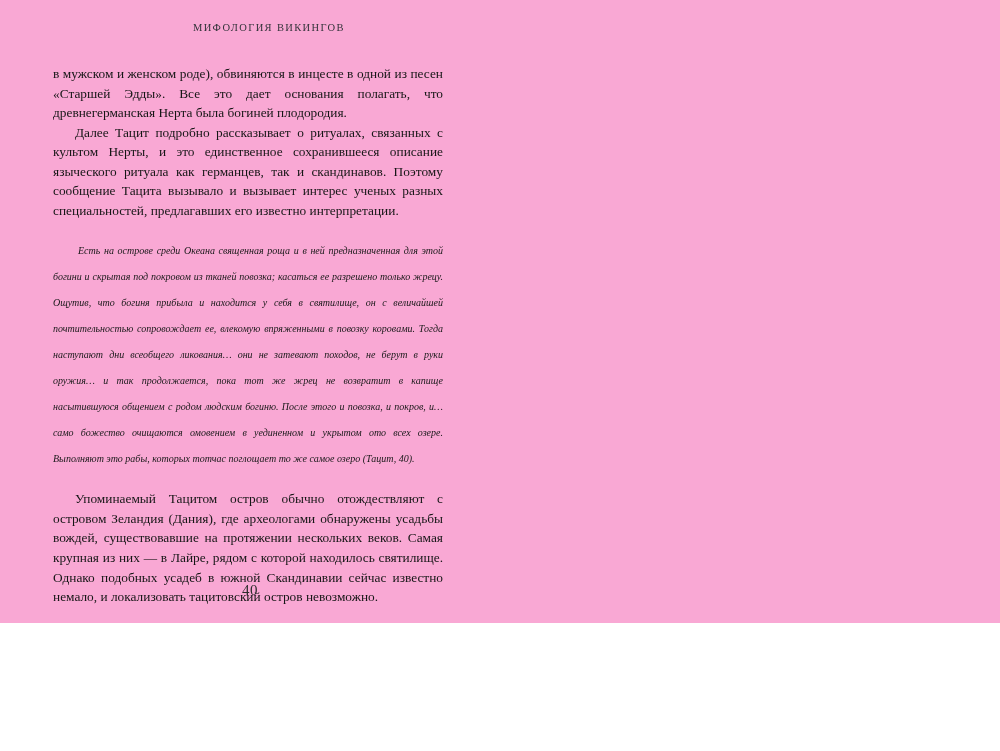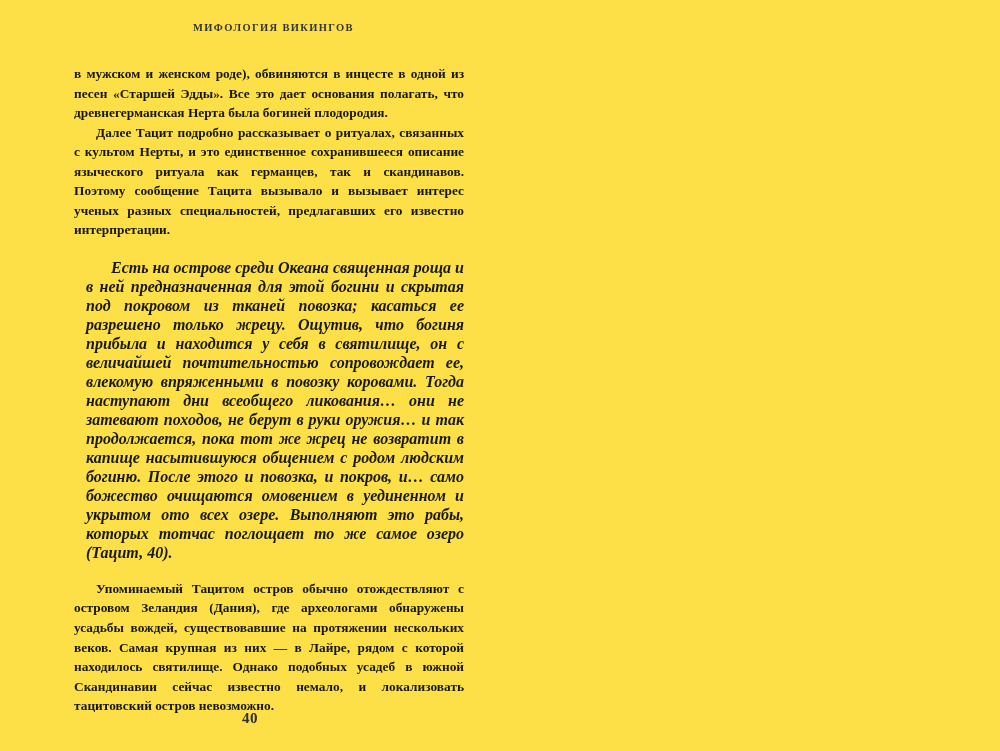--- a/index.html
+++ b/index.html
@@ -18,23 +18,22 @@
   #spread {
     position: relative;
     width: 1000px;
     height: 751px;
     background: #ffffff;
   }
 
   .page {
     position: absolute;
     top: 0;
-    height: 751px;
-    background: #fde047;
-    font-weight: bold;
+    height: 623px;
+    background: #f9a8d4;
   }
   .page-left  { left: 0;   width: 500px; }
   .page-right { left: 500px; width: 500px; }
 
   
   .running-head {
     position: absolute;
     top: 22px;
     font-family: "Liberation Serif", "DejaVu Serif", serif;
     font-size: 10.5px;
@@ -60,37 +59,37 @@
   .col {
     position: absolute;
     font-size: 13.35px;
     line-height: 19.55px;
     text-align: justify;
     text-justify: inter-word;
     color: #161616;
     hyphens: manual;
   }
   .col-left {
-    left: 74px;
+    left: 53px;
     top: 64px;
     width: 390px;
   }
 
   .col p {
     margin: 0;
     text-indent: 22px;
   }
   .col p.noindent { text-indent: 0; }
 
   
   .extract {
-    margin: 18px 0 17px 12px;
+    margin: 18px 0 17px 0;
     font-style: italic;
-    font-size: 16px;
-    line-height: 19px;
+    font-size: 10px;
+    line-height: 26px;
     text-align: justify;
     color: #181818;
   }
   .extract p {
     margin: 0;
     text-indent: 25px;
   }
 </style>
 </head>
 <body>

